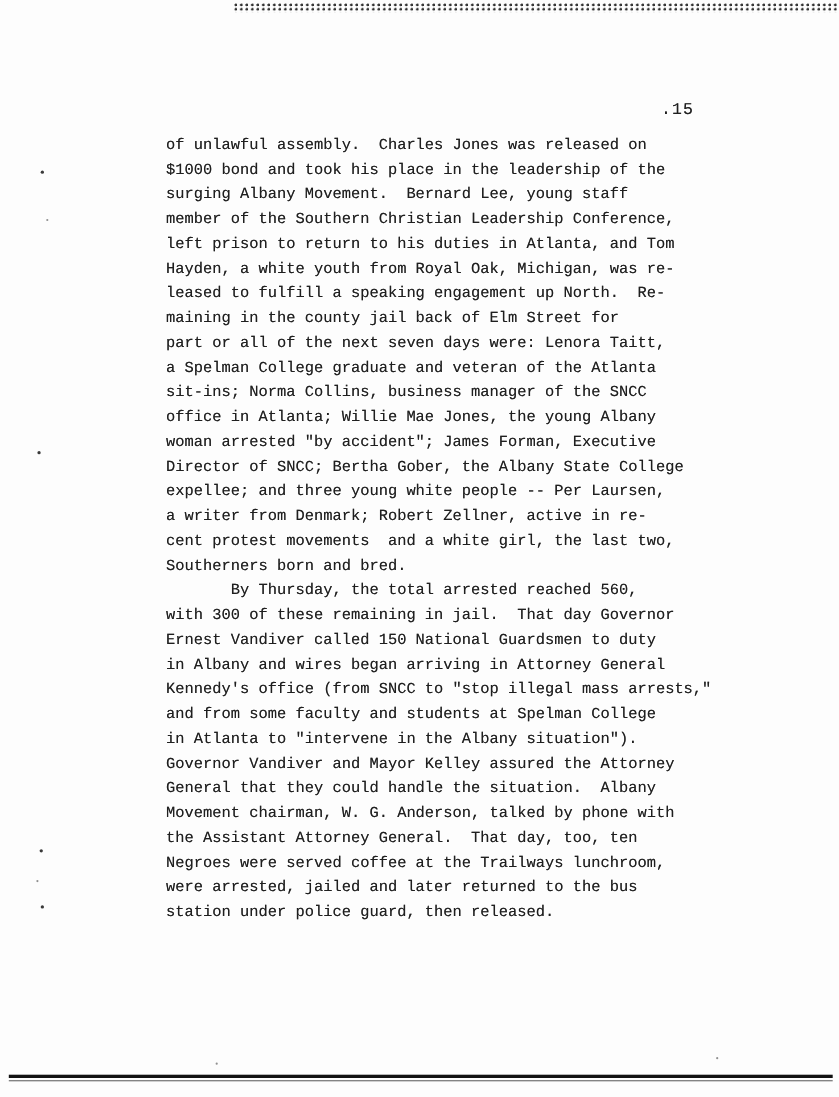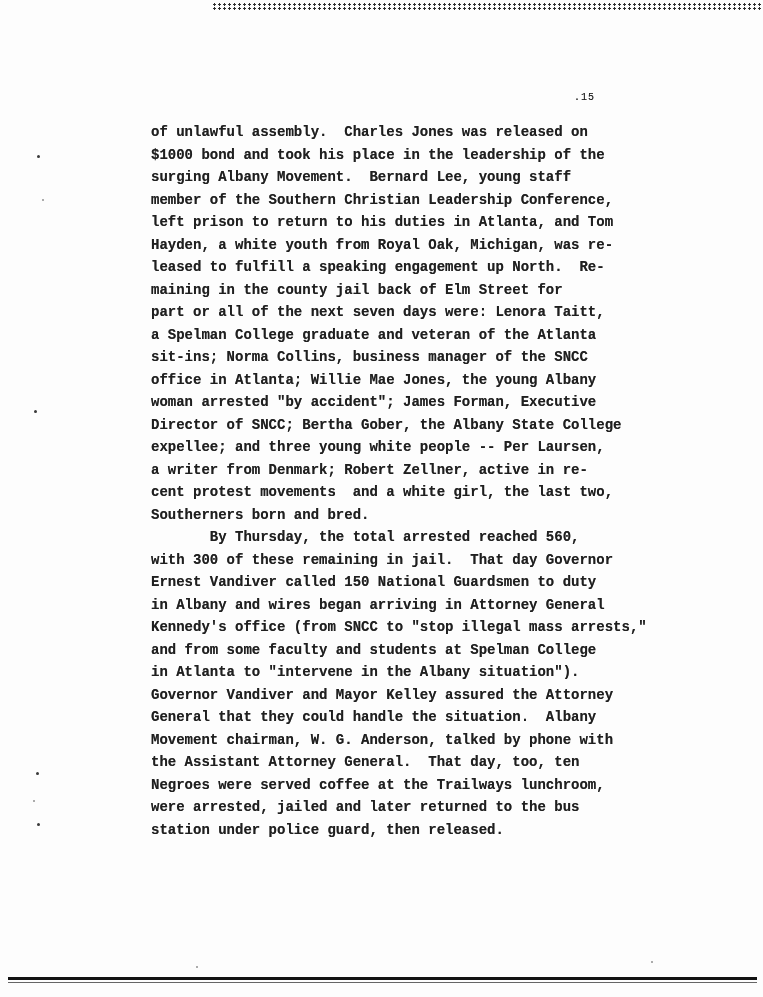--- a/index.html
+++ b/index.html
@@ -20,38 +20,37 @@
     top: 3px;
     left: 213px;
     right: 0;
     height: 8px;
     background-image: radial-gradient(circle at 1.5px 1.5px, #2e2e2e 1.1px, transparent 1.4px);
     background-size: 5px 4px;
   }
   .page-number {
     position: absolute;
     top: 92px;
-    left: 574px;
-    font-size: 10px;
+    left: 601px;
+    font-size: 15px;
     letter-spacing: 1px;
     text-shadow: 0 0 0.4px rgba(0,0,0,0.55);
   }
   .text-block {
     position: absolute;
     top: 121px;
     left: 151px;
     width: 580px;
     font-size: 14px;
     line-height: 22.5px;
     text-shadow: 0 0 0.4px rgba(0,0,0,0.55);
   }
   .paragraph {
     white-space: pre;
     margin: 0;
-    font-weight: bold;
   }
   .bottom-rule-wrap {
     position: absolute;
     left: 8px;
     right: 6px;
     top: 977px;
   }
   .rule-thick {
     height: 3px;
     background: #121212;

